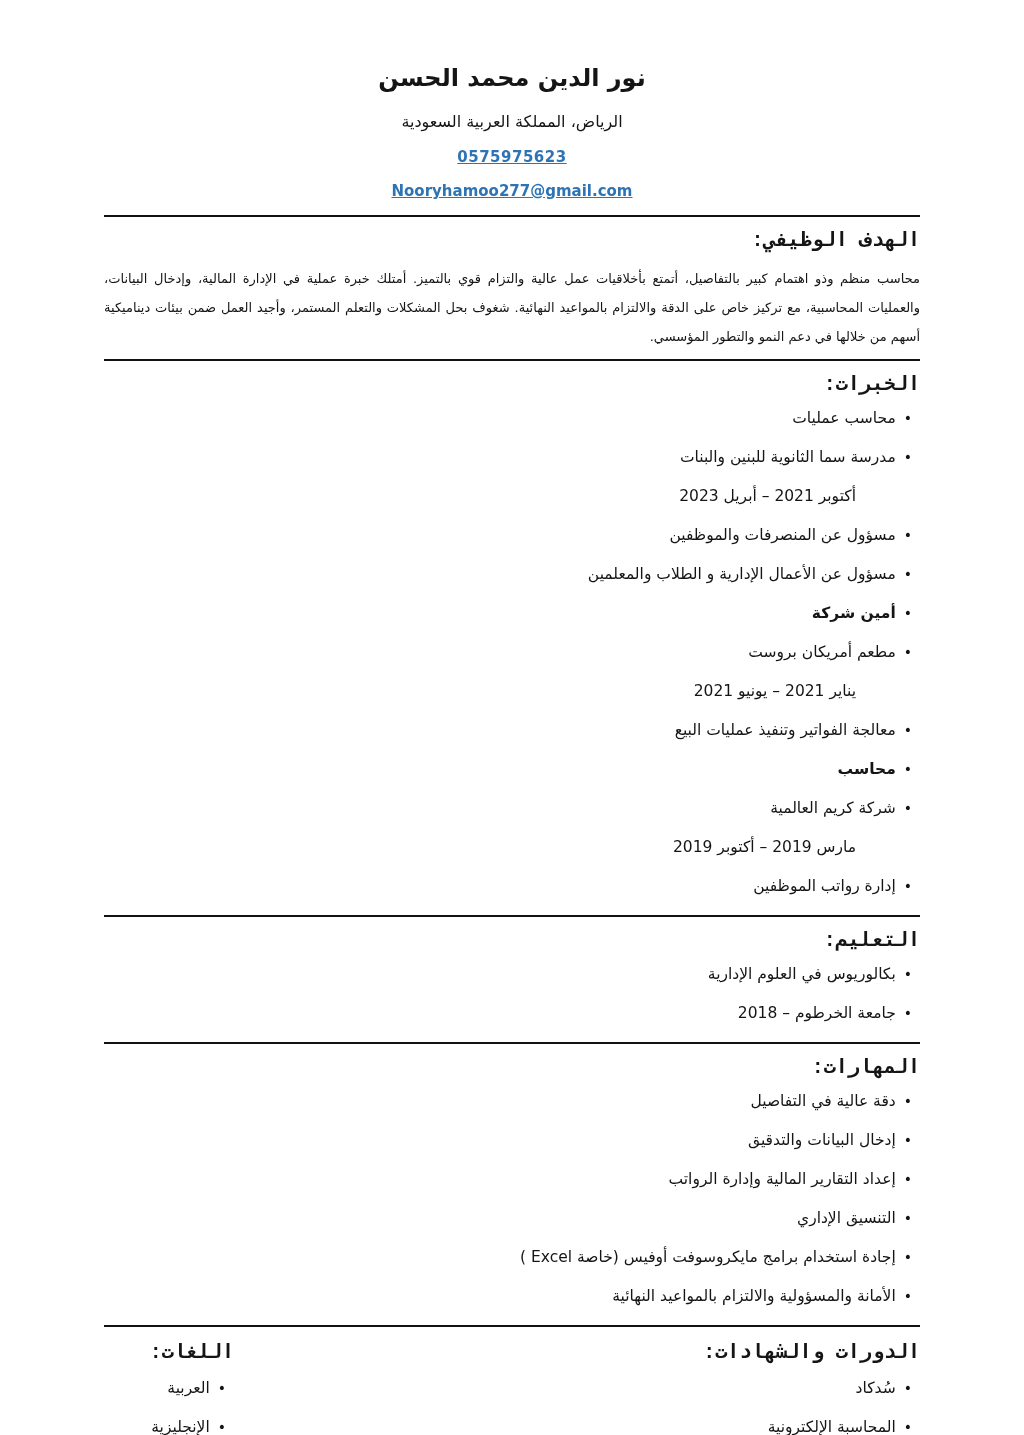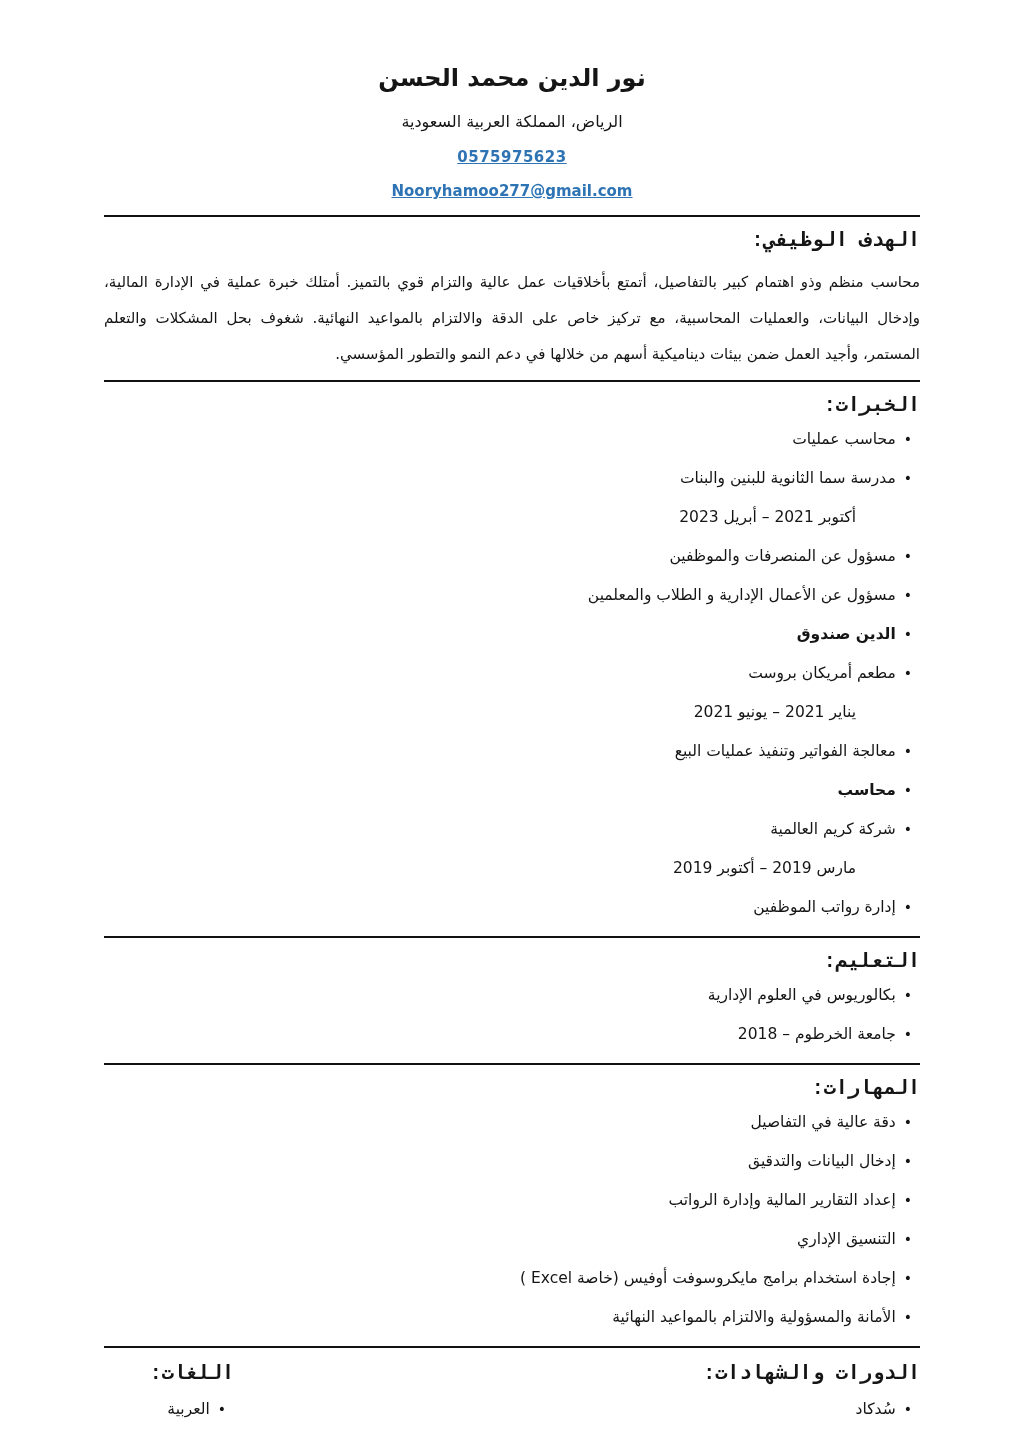--- a/index.html
+++ b/index.html
@@ -18,21 +18,21 @@
   .contact-line { margin:0 0 15px 0; }
   .contact-line a { color:var(--link); text-decoration:underline; font-weight:bold; }
   .phone-line a { font-size:15px; letter-spacing:0.5px; }
   .email-line a { font-size:15px; }
 
   hr.div { border:none; border-top:2px solid #121212; margin:8px 0 2px 0; }
 
   h2.sec { font-size:20px; font-weight:bold; margin:10px 0 12px 0;font-family:Liberation Mono, monospace; }
 
   .objective-text {
-    font-size:15px; line-height:36px; text-align:justify; margin:0 0 8px 0;
+    font-size:13px; line-height:29px; text-align:justify; margin:0 0 8px 0;
   }
 
   .list { margin:0; }
   .li {
     display:flex; align-items:baseline; gap:8px;
     font-size:15.5px; line-height:21px; margin:0 8px 18px 0;
   }
   .li .dot { font-size:14px; flex:0 0 auto; }
   .li.t-date { padding-right:56px; }
   .li.bold .txt { font-weight:bold; }
@@ -91,21 +91,21 @@
           <span class="txt">مسؤول عن المنصرفات والموظفين</span>
         </div>
 
         <div class="li">
           <span class="dot">•</span>
           <span class="txt">مسؤول عن الأعمال الإدارية و الطلاب والمعلمين</span>
         </div>
 
         <div class="li bold">
           <span class="dot">•</span>
-          <span class="txt">الدين صندوق</span>
+          <span class="txt">أمين شركة</span>
         </div>
 
         <div class="li">
           <span class="dot">•</span>
           <span class="txt">مطعم أمريكان بروست</span>
         </div>
 
         <div class="li t-date">
 
           <span class="txt">يناير 2021 – يونيو 2021</span>

